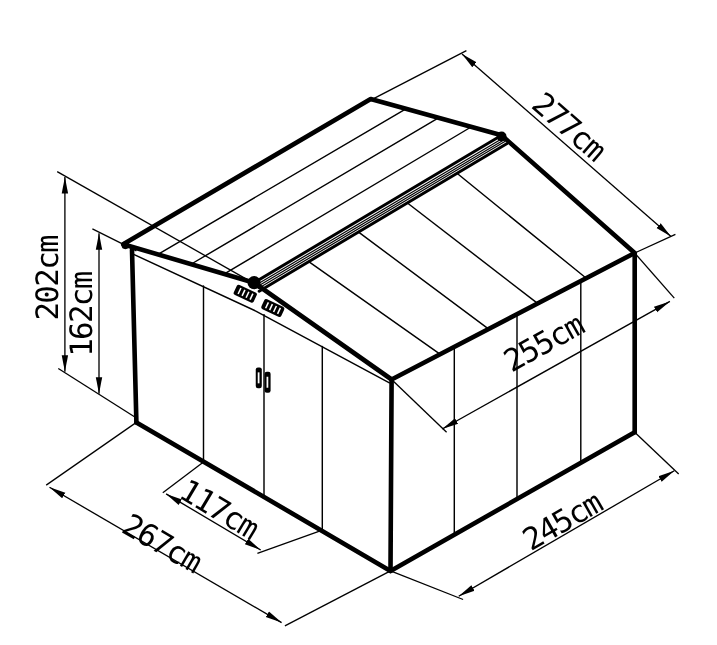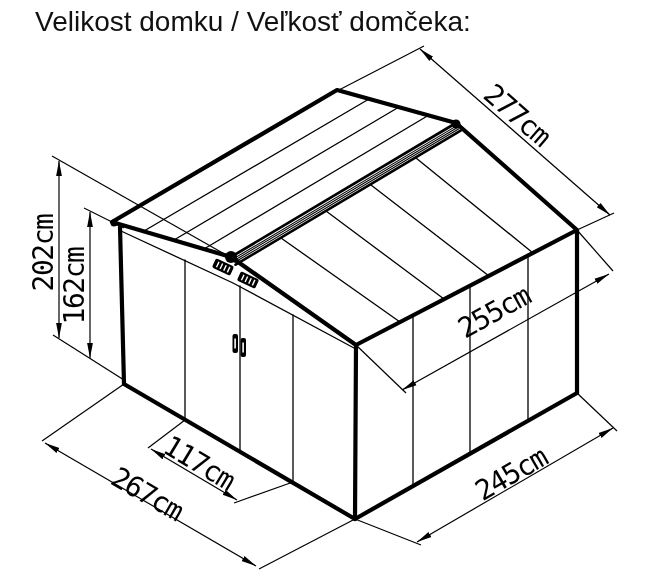--- a/index.html
+++ b/index.html
@@ -33,21 +33,20 @@
     dominant-baseline:central;
   }
   .blob{fill:#000;stroke:none;}
   .slit{fill:#ffffff;stroke:none;}
 </style>
 </head>
 <body>
 
 <div class="canvas">
 
-  <div class="title">Velikost domku / Veľkosť domčeka:</div>
 
   <svg width="652" height="586" viewBox="0 0 652 586">
 
     <defs>
       <marker id="arr" markerWidth="16" markerHeight="9" refX="15" refY="4.5" orient="auto-start-reverse" markerUnits="userSpaceOnUse">
         <path d="M15,4.5 L0,1.6 L0,7.4 Z" fill="#000"></path>
       </marker>
     </defs>
 
     <g>

